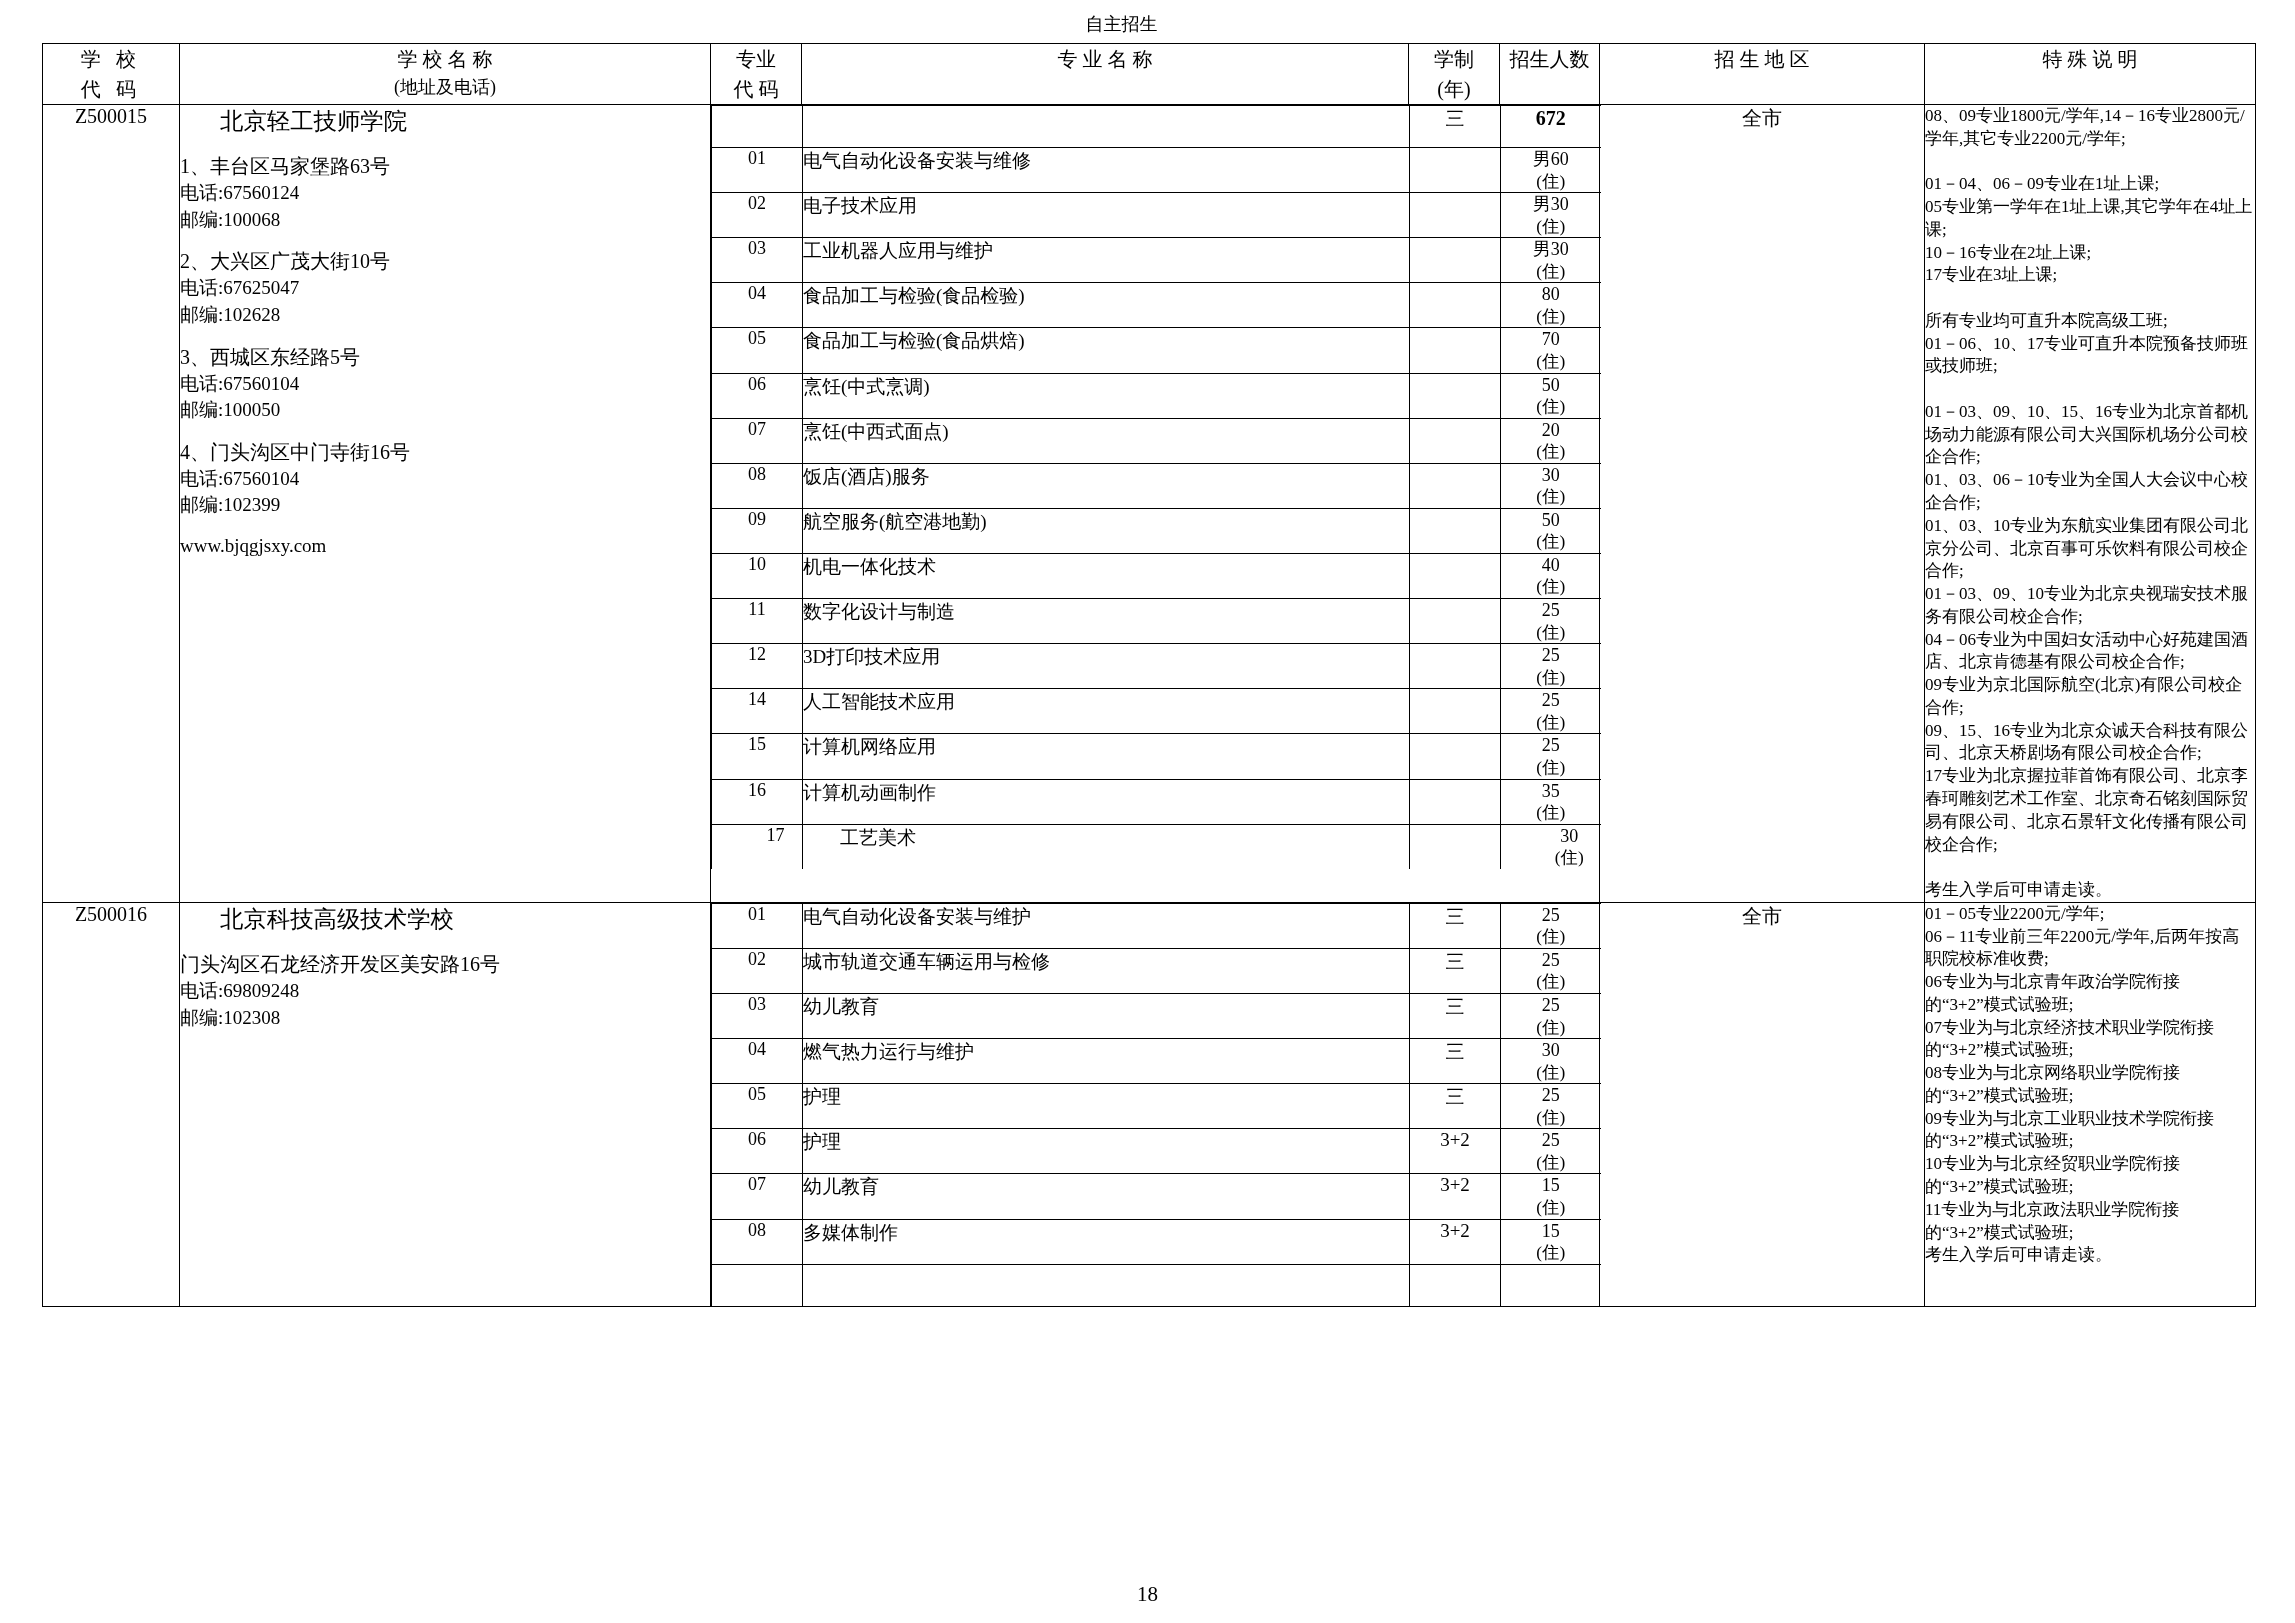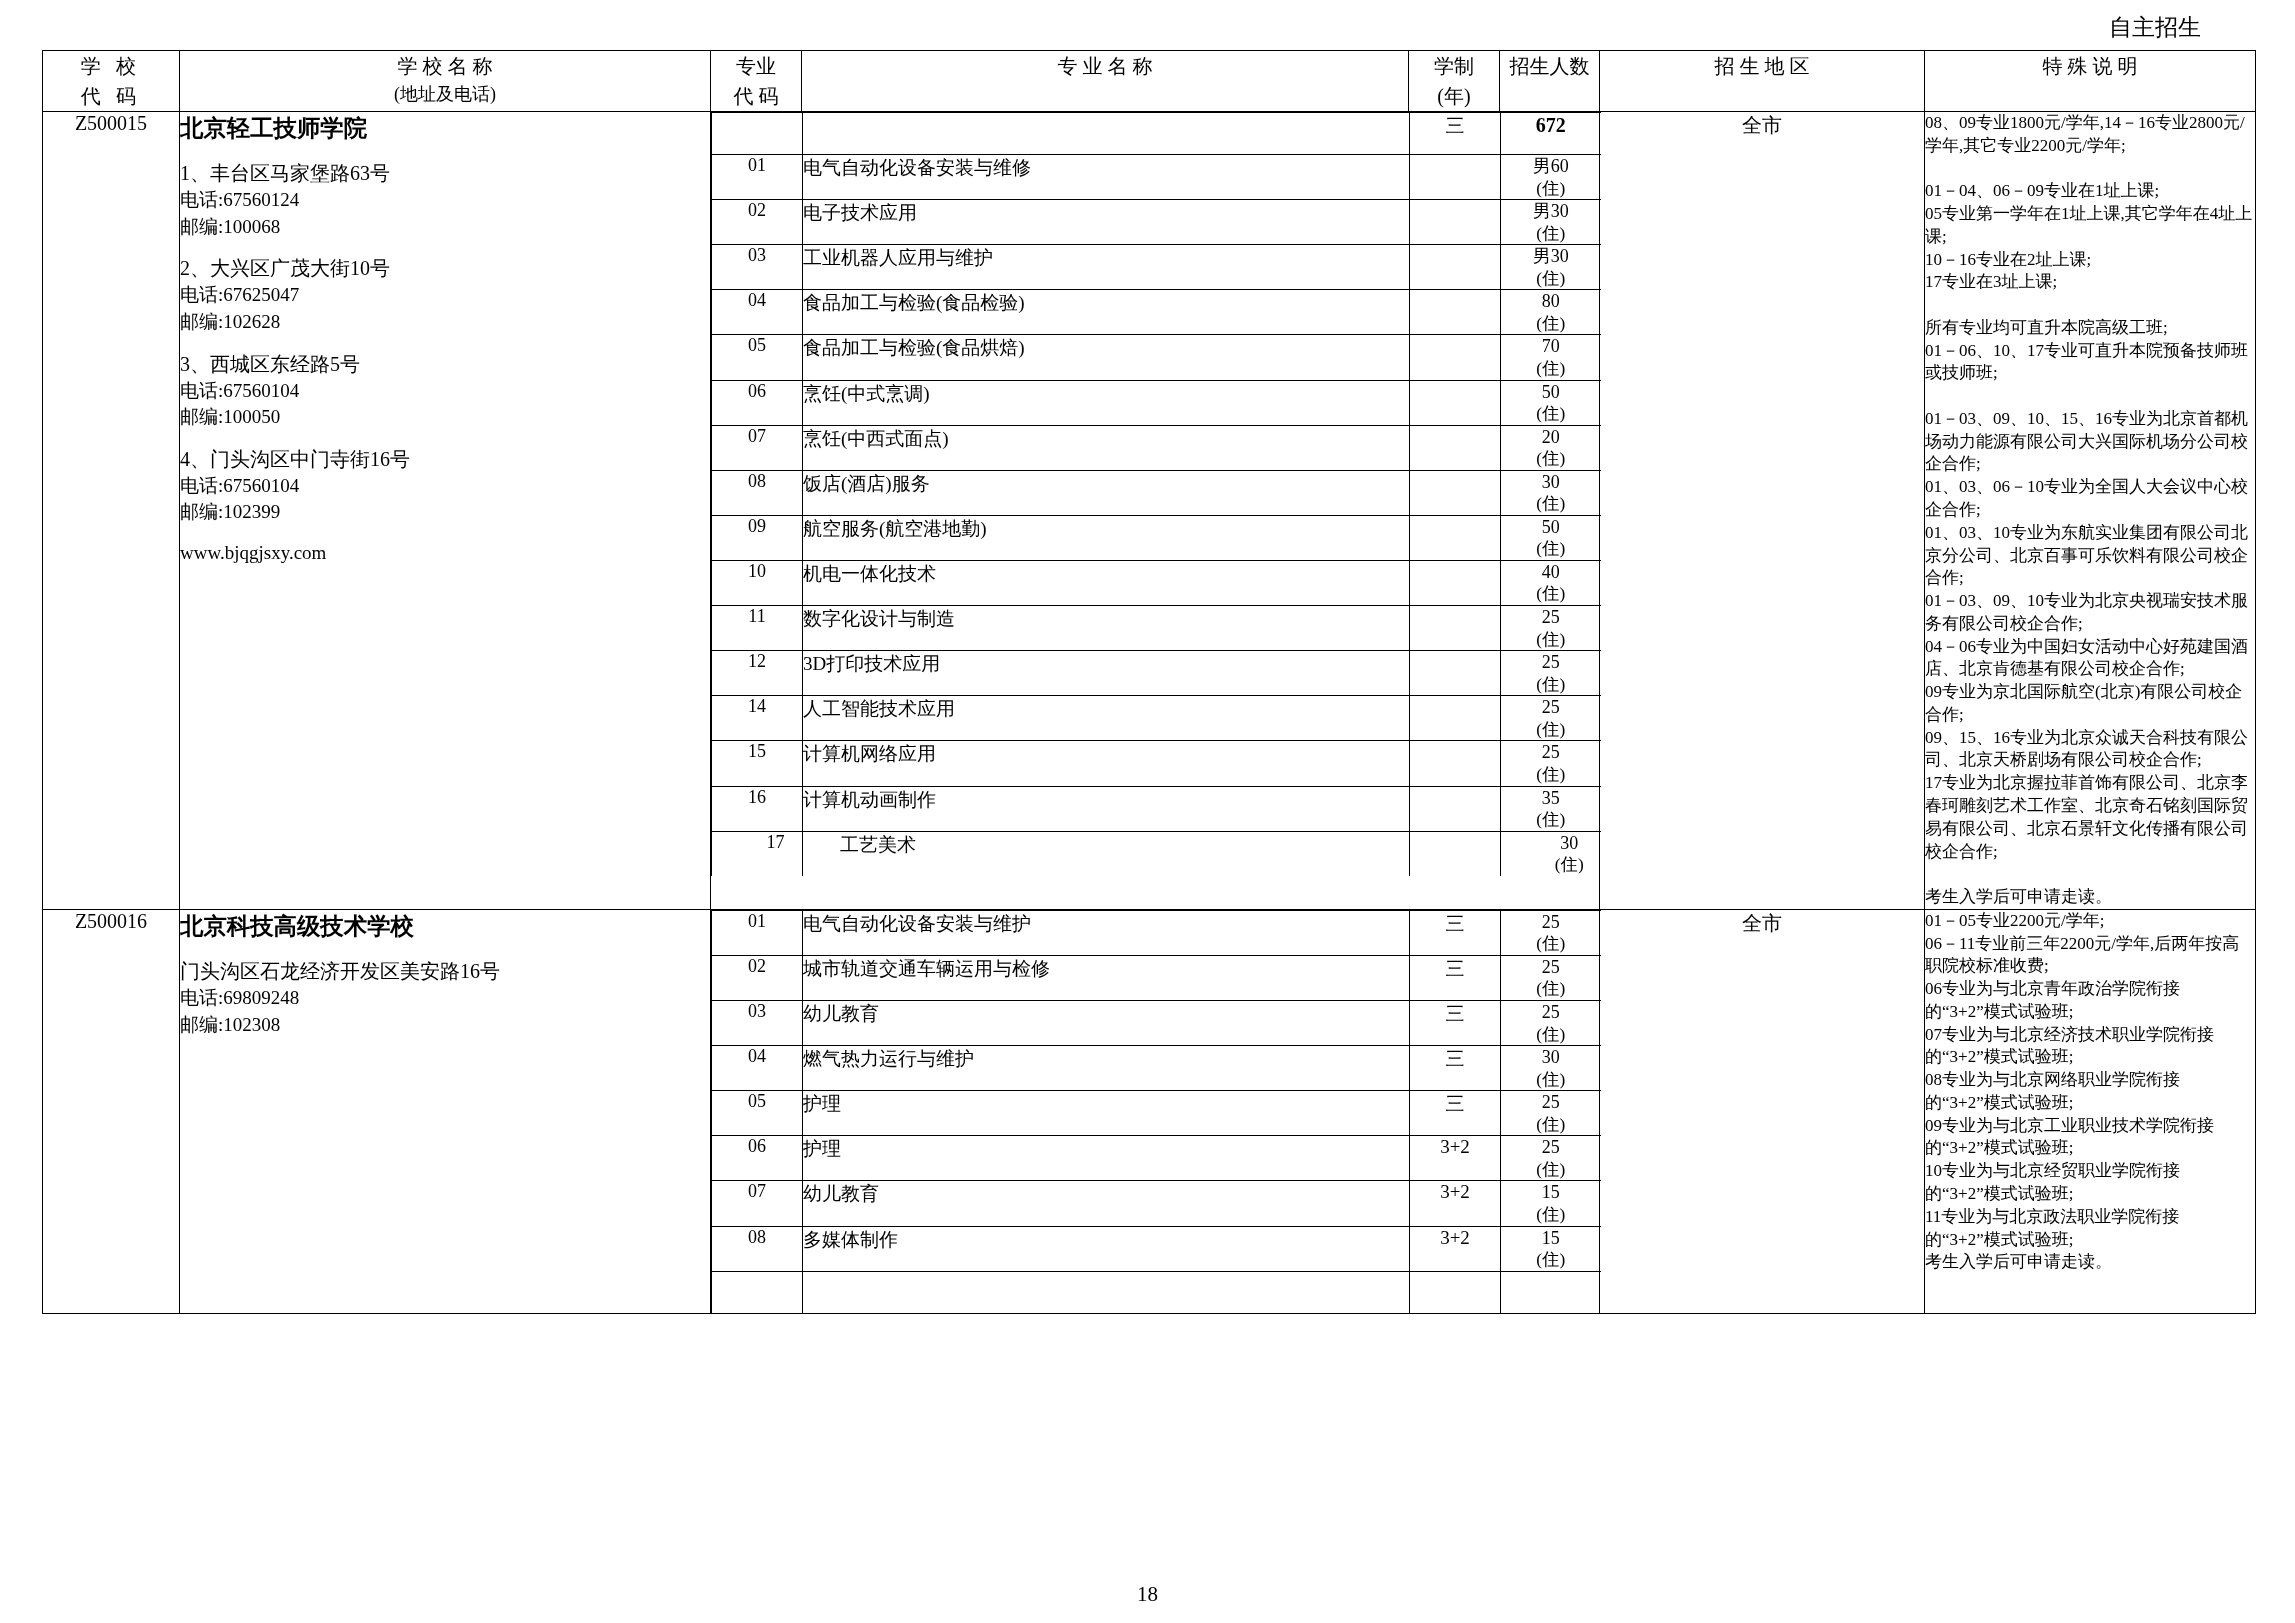--- a/index.html
+++ b/index.html
@@ -15,22 +15,22 @@
     position: relative;
   }
   .page {
     position: relative;
     width: 2295px;
     height: 1623px;
     box-sizing: border-box;
     padding: 0 42px;
   }
   .top-label {
-    text-align: right;
-    font-size: 23px;
+    text-align: center;
+    font-size: 18px;
     padding: 12px 52px 7px 0;
     font-family: "Liberation Serif", serif;
   }
   table.main {
     border-collapse: collapse;
     width: 2213px;
     table-layout: fixed;
     margin: 0 auto;
   }
   table.main td, table.main th {
@@ -66,22 +66,23 @@
     font-size: 20px;
     padding-top: 12px;
   }
   .school-cell {
     font-size: 20px;
     line-height: 1.42;
     padding: 10.4px 8.7px 8.7px 10.4px;
   }
   .school-name {
     font-size: 23.4px;
-    font-weight: bold;
+    font-weight: normal;
     margin-bottom: 14px;
+    margin-left: 40px;
   }
   .addr-block {
     margin-bottom: 14px;
     font-size: 19px;
     line-height: 1.4;
   }
   .addr-line1 { font-size: 20px; }
   .site { font-size: 19px; }
 
   .mcode {

